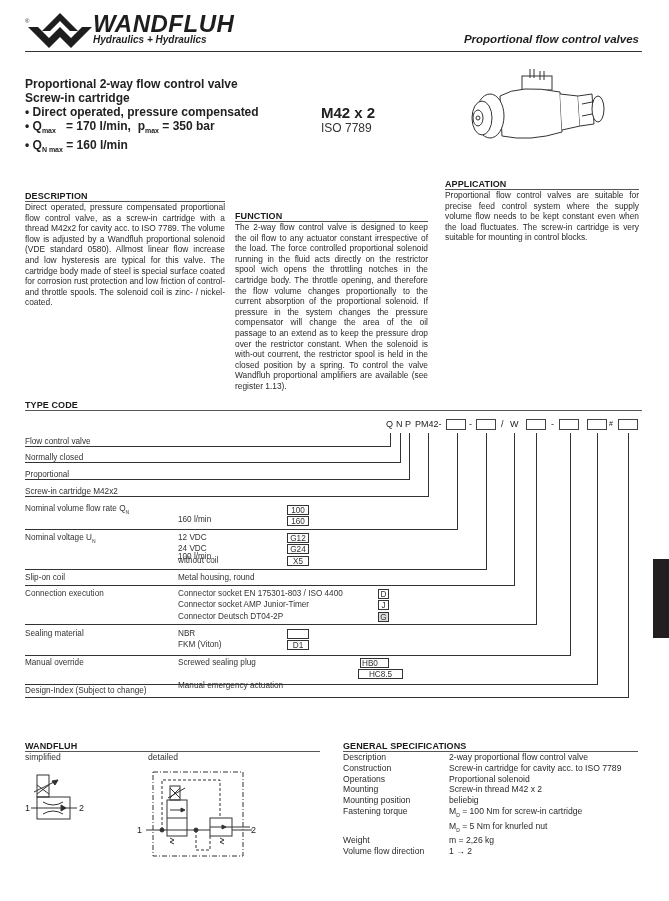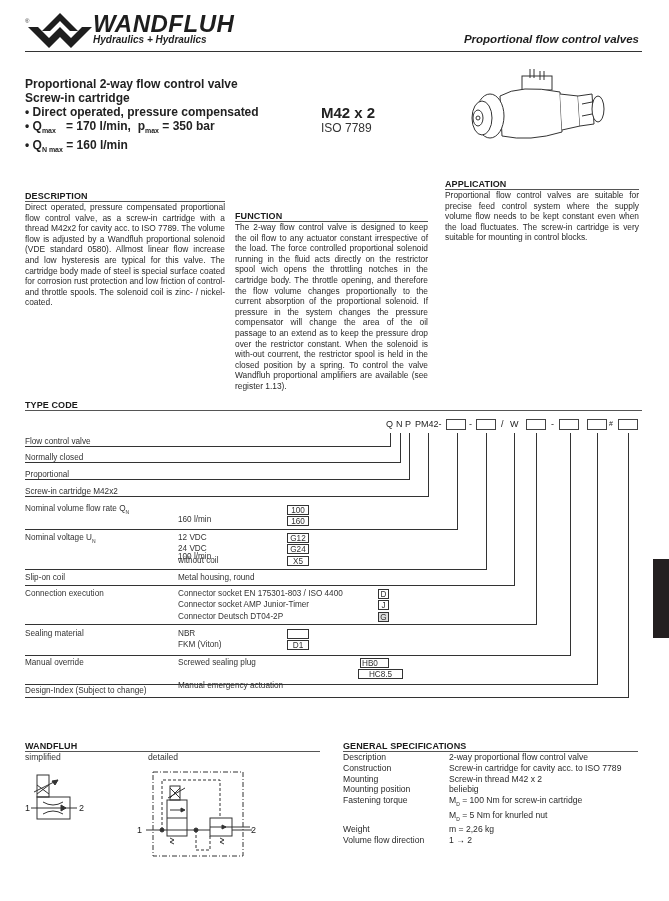--- a/index.html
+++ b/index.html
@@ -218,20 +218,24 @@
   <div class="sec-h" style="width:295px;">GENERAL SPECIFICATIONS</div>
   <div class="spec-row">
       <span class="spec-k">Description</span>
       <span class="spec-v">2-way proportional flow control valve</span>
     </div>
   <div class="spec-row">
       <span class="spec-k">Construction</span>
       <span class="spec-v">Screw-in cartridge for cavity acc. to ISO 7789</span>
     </div>
   <div class="spec-row">
+      <span class="spec-k">Operations</span>
+      <span class="spec-v">Proportional solenoid</span>
+    </div>
+  <div class="spec-row">
       <span class="spec-k">Mounting</span>
       <span class="spec-v">Screw-in thread M42 x 2</span>
     </div>
   <div class="spec-row">
       <span class="spec-k">Mounting position</span>
       <span class="spec-v">beliebig</span>
     </div>
   <div class="spec-row">
       <span class="spec-k">Fastening torque</span>
       <span class="spec-v"><span>M</span><sub style="font-size:5px;">D</sub><span> = 100 Nm for screw-in cartridge</span></span>

